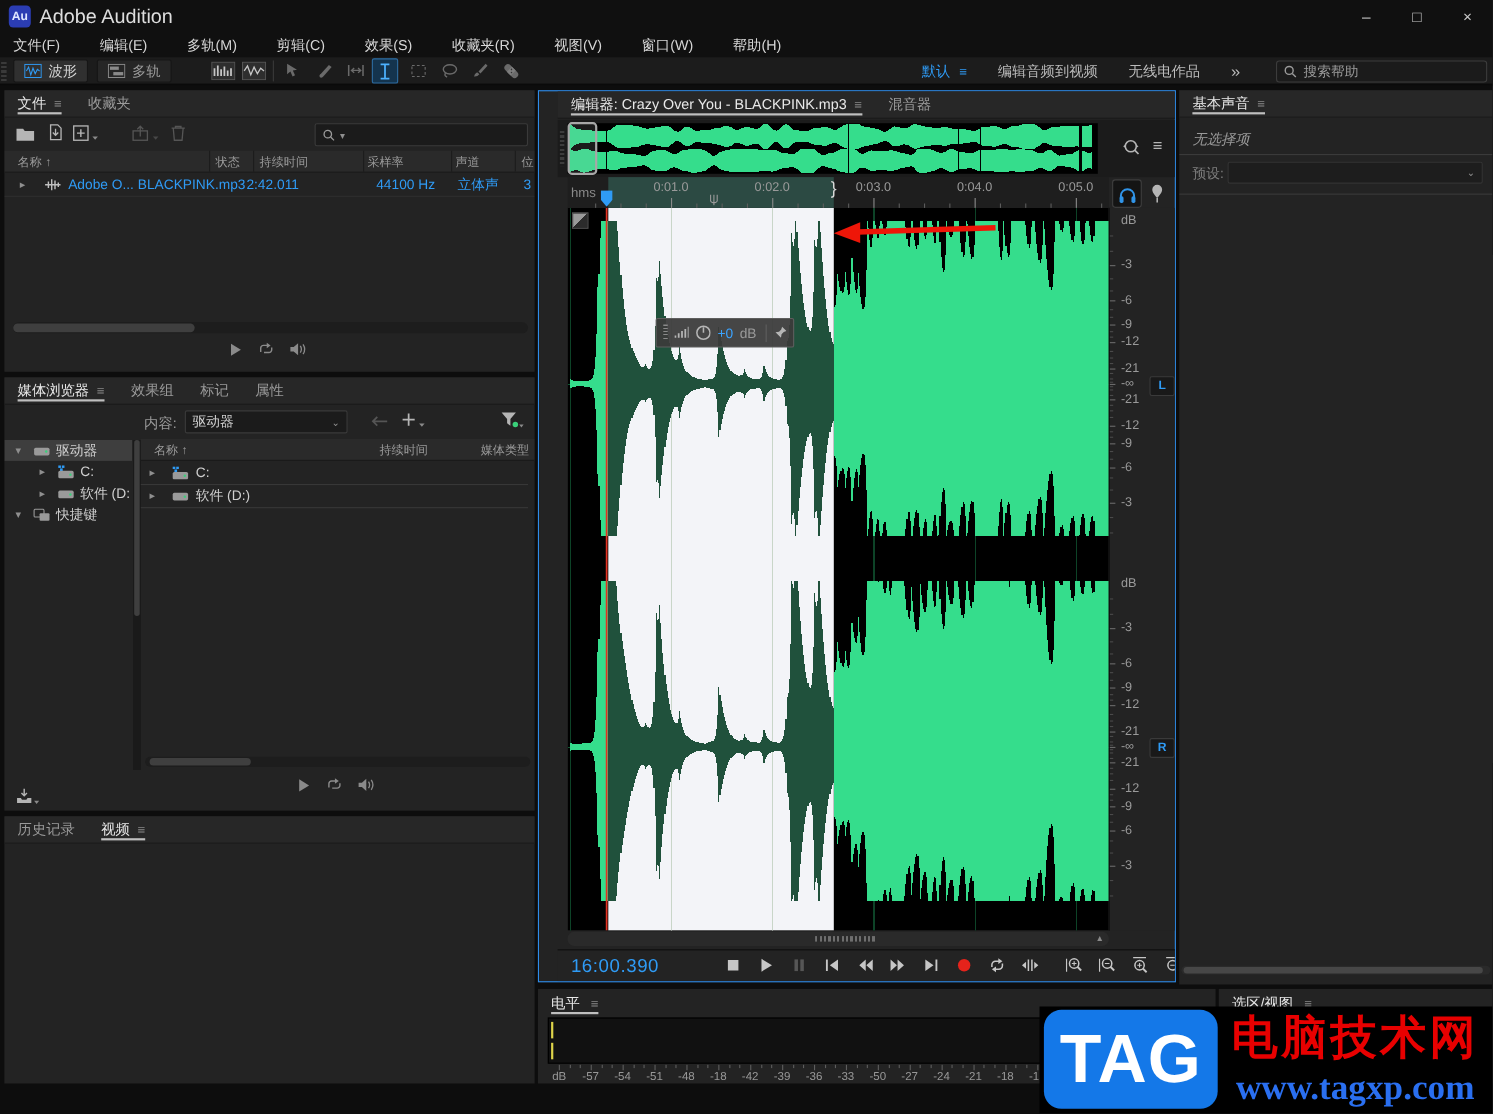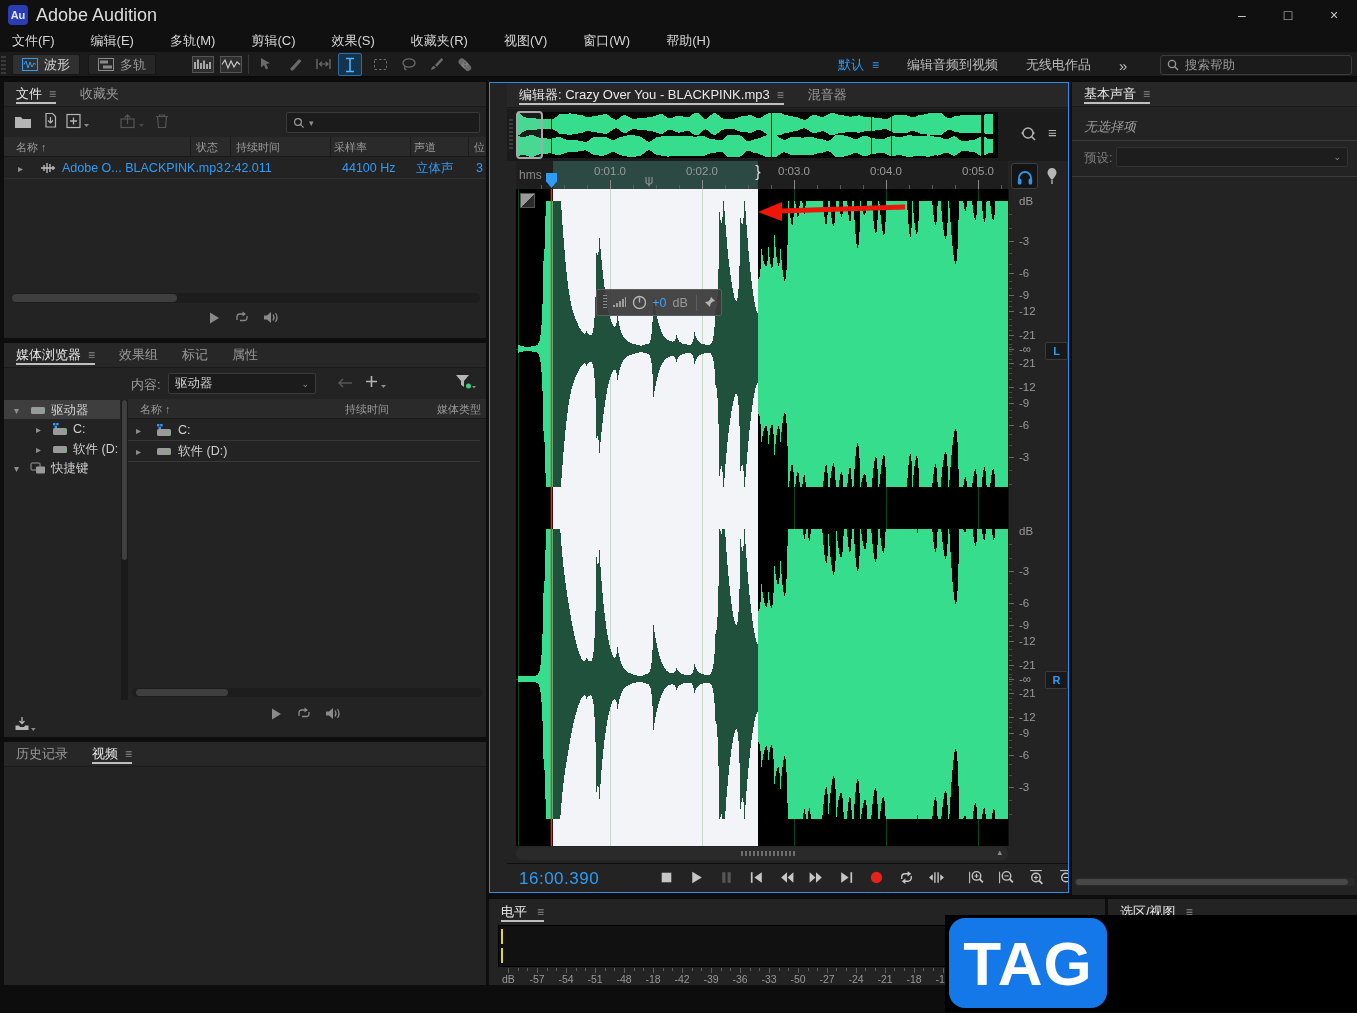--- a/index.html
+++ b/index.html
@@ -848,15 +848,19 @@
   </div>
 
 
   <svg id="arrow-overlay" width="1357" height="1013">
     <path d="M905 207 L780 211" stroke="#ee1608" stroke-width="5" fill="none"></path>
     <path d="M758 212 L782 202 L782 221 Z" fill="#ee1608"></path>
   </svg>
 
   <div id="watermark">
     <div id="wm-logo">TAG</div>
+    <div id="wm-texts">
+      <div id="wm-name">电脑技术网</div>
+      <div id="wm-url">www.tagxp.com</div>
+    </div>
   </div>
 
 </div>
 
 </body></html>

